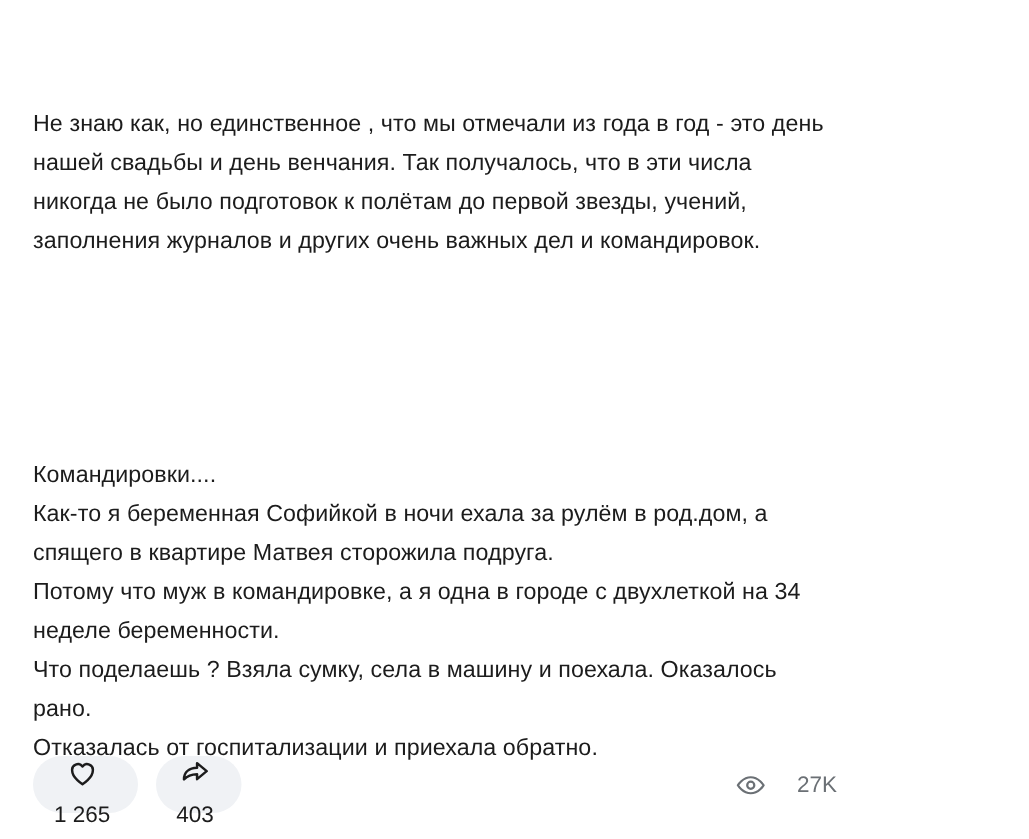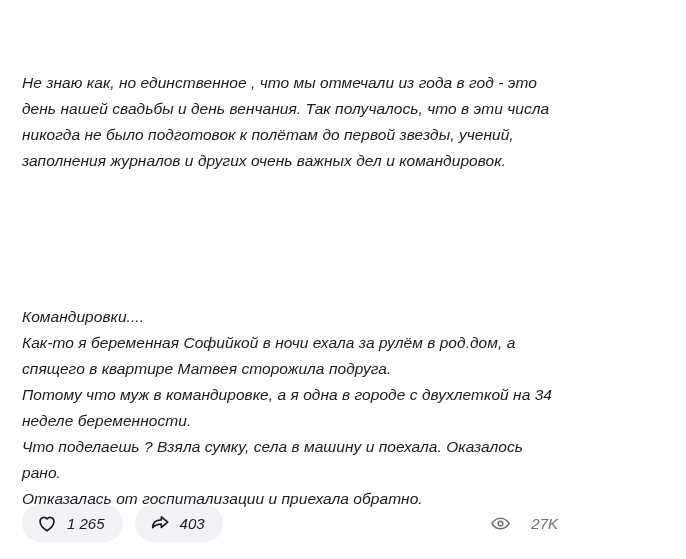--- a/index.html
+++ b/index.html
@@ -13,21 +13,20 @@
     font-family: "Liberation Sans", sans-serif;
     color: #000000;
     overflow: hidden;
   }
   .post {
     position: relative;
     width: 580px;
     height: 559px;
     box-sizing: border-box;
     padding: 18px 22px 0 22px;
-    font-style: italic;
   }
   .post-body {
     font-size: 15.5px;
     line-height: 26px;
     color: #1c1c1c;
     white-space: pre-wrap;
     letter-spacing: 0.05px;
   }
   .post-body p {
     margin: 0;
@@ -49,20 +48,21 @@
   .pill {
     display: flex;
     align-items: center;
     gap: 9px;
     height: 38px;
     padding: 0 18px 0 14px;
     border-radius: 19px;
     background: #f0f2f5;
     cursor: pointer;
     user-select: none;
+    flex-direction: column;
   }
   .pill + .pill {
     margin-left: 12px;
   }
   .pill .count {
     font-size: 15px;
     color: #1c1c1c;
     font-weight: 500;
   }
   .views {

